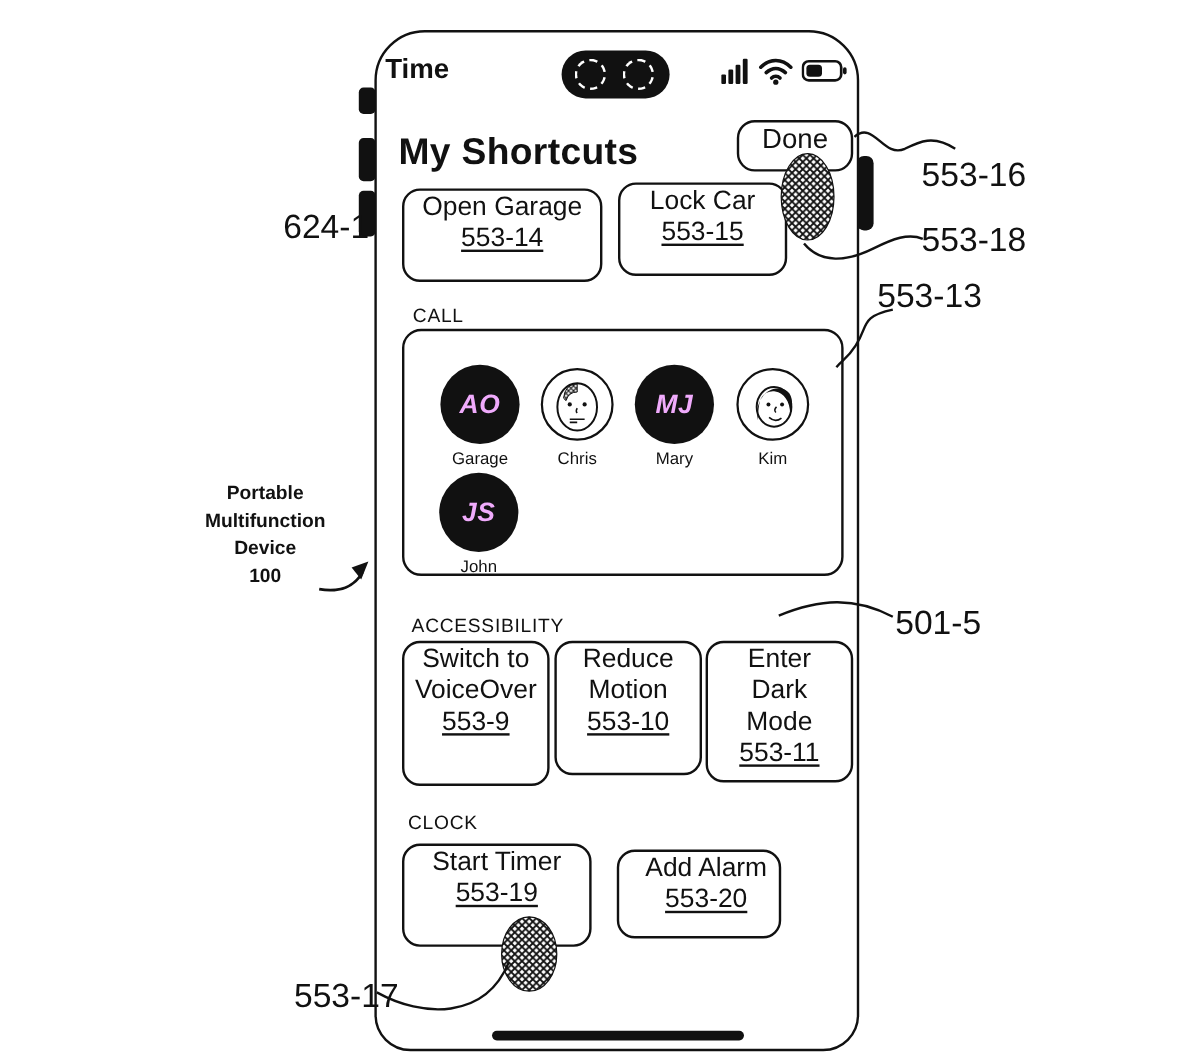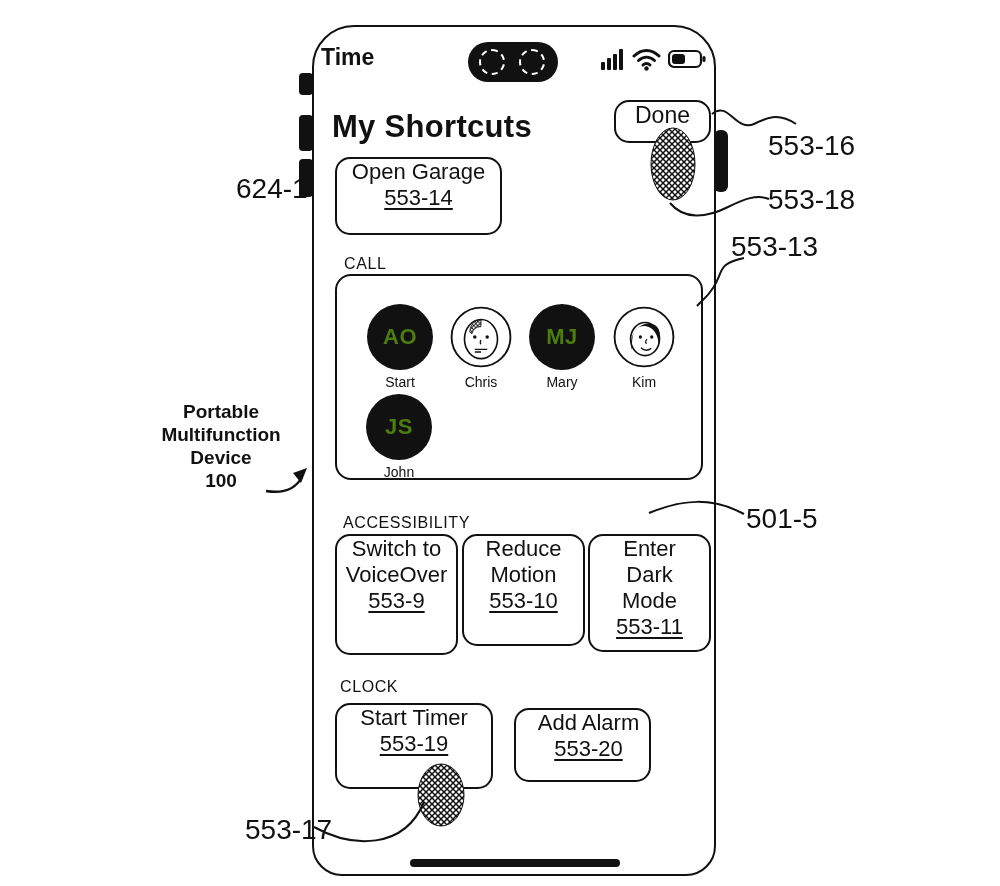--- a/index.html
+++ b/index.html
@@ -35,40 +35,40 @@
   .b-garage { left:21px;  top:130px; width:167px; height:78px; }
   .b-lockcar{ left:201px; top:125px; width:141px; height:78px; }
 
   .sec-head { position:absolute; font-size:16px; letter-spacing:.6px; }
   .call-head { left:30px; top:228px; }
   .call-box { position:absolute; left:21px; top:247px; width:368px; height:206px;
               border:2.2px solid #111; border-radius:16px; background:#fff; }
   .contact { position:absolute; width:66px; text-align:center; }
   .c-circle { width:66px; height:66px; border-radius:50%; margin:0 auto;
               display:flex; align-items:center; justify-content:center; }
-  .c-filled { background:#111; color:#4d7c0f; font-size:22px; font-weight:600; letter-spacing:.5px; }
+  .c-filled { background:#111; color:#f0abfc; font-size:22px; font-weight:600; letter-spacing:.5px;font-style:italic; }
   .c-name { font-size:14px; margin-top:4px; }
 
   .acc-head { left:29px; top:487px; }
   .b-voice { left:21px;  top:507px; width:123px; height:121px; }
   .b-motion{ left:148px; top:507px; width:123px; height:112px; }
   .b-dark  { left:274px; top:507px; width:123px; height:118px; }
   .b-dark .lbl { width:84px; }
 
   .clock-head { left:26px; top:651px; }
   .b-timer { left:21px;  top:676px; width:158px; height:86px; }
   .b-alarm { left:200px; top:681px; width:137px; height:74px;padding-left:12px; }
 
   .home-bar { position:absolute; left:96px; top:832px; width:210px; height:8px;
               background:#111; border-radius:4px; }
 
   
   .ann { position:absolute; font-size:28px; color:#111; white-space:nowrap; }
   .device-label { position:absolute; left:128px; top:400px; width:186px; text-align:center;
-                  font-size:19px; font-weight:bold; line-height:23px; }
+                  font-size:16px; font-weight:bold; line-height:23px; }
   #overlay { position:absolute; left:0; top:0; width:1000px; height:886px; pointer-events:none; }
 </style>
 </head>
 <body>
 
 <div id="canvas">
 
   <div class="side-btn sb-l1"></div>
   <div class="side-btn sb-l2"></div>
   <div class="side-btn sb-l3"></div>
@@ -106,27 +106,31 @@
     <div class="title">My Shortcuts</div>
 
     <div class="btn done-btn">
       <span>Done</span>
     </div>
 
     <div class="btn b-garage">
       <span class="lbl">Open Garage</span>
       <span class="ref">553-14</span>
     </div>
+    <div class="btn b-lockcar">
+      <span class="lbl">Lock Car</span>
+      <span class="ref">553-15</span>
+    </div>
 
     <div class="sec-head call-head">CALL</div>
     <div class="call-box">
 
       <div class="contact" style="left:30px; top:28px;">
         <div class="c-circle c-filled">AO</div>
-        <div class="c-name">Start</div>
+        <div class="c-name">Garage</div>
       </div>
 
       <div class="contact" style="left:111px; top:28px;">
         <div class="c-circle">
           <svg width="64" height="64" viewBox="0 0 62 62">
             <defs>
               <pattern id="hairA" width="4" height="4" patternUnits="userSpaceOnUse">
                 <path d="M0,0 l4,4 M4,0 l-4,4" stroke="#111" stroke-width="0.9"></path>
               </pattern>
             </defs>

